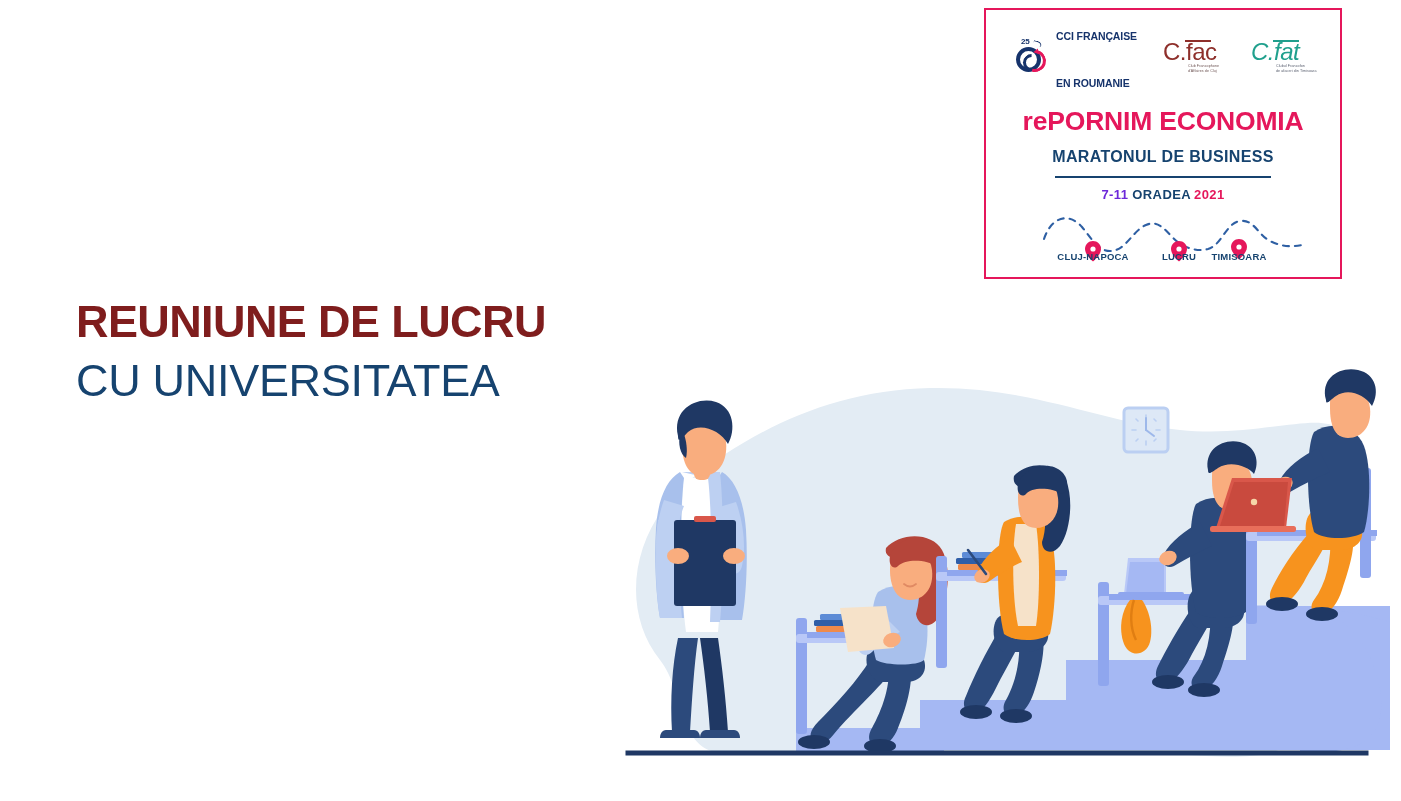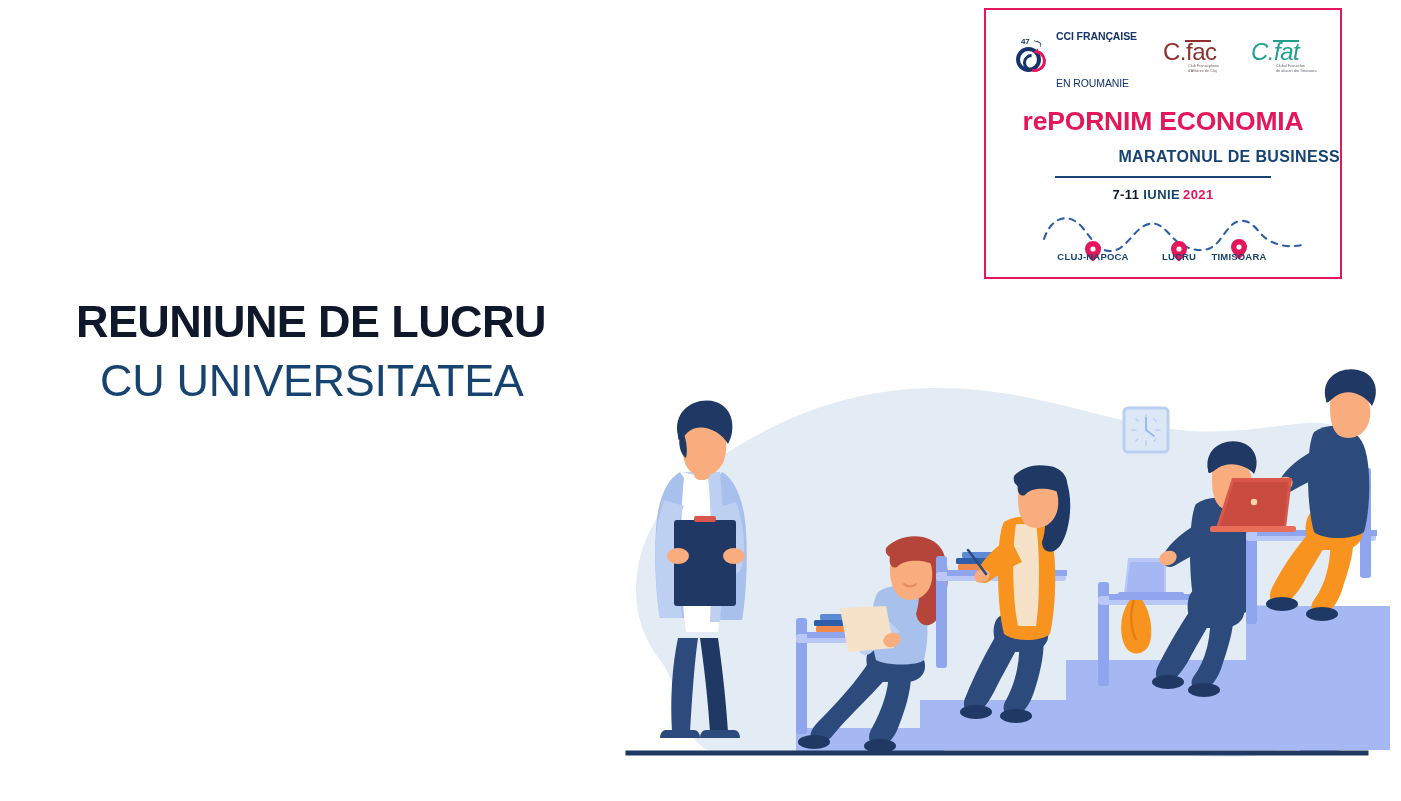--- a/index.html
+++ b/index.html
@@ -88,21 +88,21 @@
     border-bottom: 3px solid transparent;
     transform: rotate(-44deg);
   }
   .cci-words {
     display: flex; flex-direction: column;
     line-height: 1.05;
     margin-top: 4px;
     gap: 36px;
   }
   .cci-l1 { font-size: 10.5px; font-weight: bold; color: #16336B; letter-spacing: -0.1px; }
-  .cci-l2 { font-size: 10.5px; font-weight: normal; color: #16336B; letter-spacing: -0.1px; }
+  .cci-l2 { font-size: 10.5px; font-weight: bold; color: #16336B; letter-spacing: -0.1px; }
 
   
   .logo-club { position: relative; width: 62px; height: 44px; }
   .club-main {
     position: absolute; left: 0; top: 2px;
     font-size: 24px; font-weight: 300;
     letter-spacing: -0.5px;
     font-family: "Liberation Sans", sans-serif;
   }
   .club-rule {
@@ -130,40 +130,40 @@
   .badge-title {
     position: absolute; left: 0; top: 96px; width: 100%;
     text-align: center;
     font-size: 26.5px;
     font-weight: bold;
     color: #E5175B;
     letter-spacing: -0.2px;
   }
   .badge-subtitle {
     position: absolute; left: 0; top: 138px; width: 100%;
-    text-align: right;
+    text-align: center;
     font-size: 16px;
     font-weight: bold;
     color: #16436F;
     letter-spacing: 0.35px;
   }
   .badge-divider {
     position: absolute; left: 50%; top: 166px;
     transform: translateX(-50%);
     width: 216px; height: 1.5px;
     background: #16436F;
   }
   .badge-date {
     position: absolute; left: 0; top: 177px; width: 100%;
     text-align: center;
     font-size: 13px;
     font-weight: bold;
     letter-spacing: 0.4px;
   }
-  .badge-date .d-range { color: #0f172a; }
+  .badge-date .d-range { color: #6d28d9; }
   .badge-date .d-month { color: #16436F; margin-left: 4px; }
   .badge-date .d-year { color: #E5175B; margin-left: 3px; }
 
   
   .badge-map {
     position: absolute; left: 0; top: 197px;
     width: 100%; height: 72px;
   }
   .map-svg { position: absolute; left: 0; top: 0; }
   .map-cities {
@@ -183,33 +183,32 @@
   
   .headline {
     position: absolute;
     left: 76px;
     top: 296px;
     width: 640px;
   }
   .hl-line1 {
     font-size: 45px;
     font-weight: bold;
-    color: #0f172a;
+    color: #7f1d1d;
     letter-spacing: -0.6px;
     line-height: 1.16;
     white-space: nowrap;
   }
   .hl-line2, .hl-line3 {
     font-size: 45px;
     font-weight: normal;
     color: #16436F;
     letter-spacing: -0.3px;
     line-height: 1.22;
     white-space: nowrap;
-    margin-left: 24px;
   }
   .hl-line2 { margin-top: 6px; }
 
   
   .illustration {
     position: absolute;
     left: 600px;
     top: 360px;
     width: 790px;
     height: 420px;
@@ -220,21 +219,21 @@
 <body>
 
 <div id="slide">
 
   <div class="badge">
 
     <div class="badge-logos">
 
       <div class="logo-cci">
         <div class="cci-mark">
-          <span class="cci-25">47</span>
+          <span class="cci-25">25</span>
           <span class="cci-25-arc"></span>
           <span class="cci-circle"></span>
           <span class="cci-swoosh"></span>
         </div>
         <div class="cci-words">
           <span class="cci-l1">CCI FRANÇAISE</span>
           <span class="cci-l2">EN ROUMANIE</span>
         </div>
       </div>
 
@@ -254,21 +253,21 @@
           <span>Clubul Francofon</span><br>
           <span>de afaceri din Timisoara</span>
         </span>
       </div>
     </div>
 
     <div class="badge-title">rePORNIM ECONOMIA</div>
     <div class="badge-subtitle">MARATONUL DE BUSINESS</div>
     <div class="badge-divider"></div>
     <div class="badge-date">
-      <span class="d-range">7-11</span><span class="d-month">IUNIE</span><span class="d-year">2021</span>
+      <span class="d-range">7-11</span><span class="d-month">ORADEA</span><span class="d-year">2021</span>
     </div>
 
     <div class="badge-map">
       <svg class="map-svg" width="358" height="60" viewBox="0 0 358 60">
         <path d="M58,32 C66,8 84,6 96,20 C106,32 112,44 124,44 C140,44 146,24 160,18 C176,11 182,30 196,38 C206,43 214,44 222,42 C236,38 240,16 254,14 C268,12 272,28 284,34 C296,40 306,40 316,38" fill="none" stroke="#2E5FA3" stroke-width="2.1" stroke-linecap="round" stroke-dasharray="6 6"></path>
 
         <g>
           <path d="M107,34 c-4.4,0 -8,3.5 -8,7.9 c0,5.9 8,12.6 8,12.6 s8,-6.7 8,-12.6 c0,-4.4 -3.6,-7.9 -8,-7.9 z" fill="#E5175B"></path>
           <circle cx="107" cy="42" r="2.6" fill="#ffffff"></circle>
         </g>

